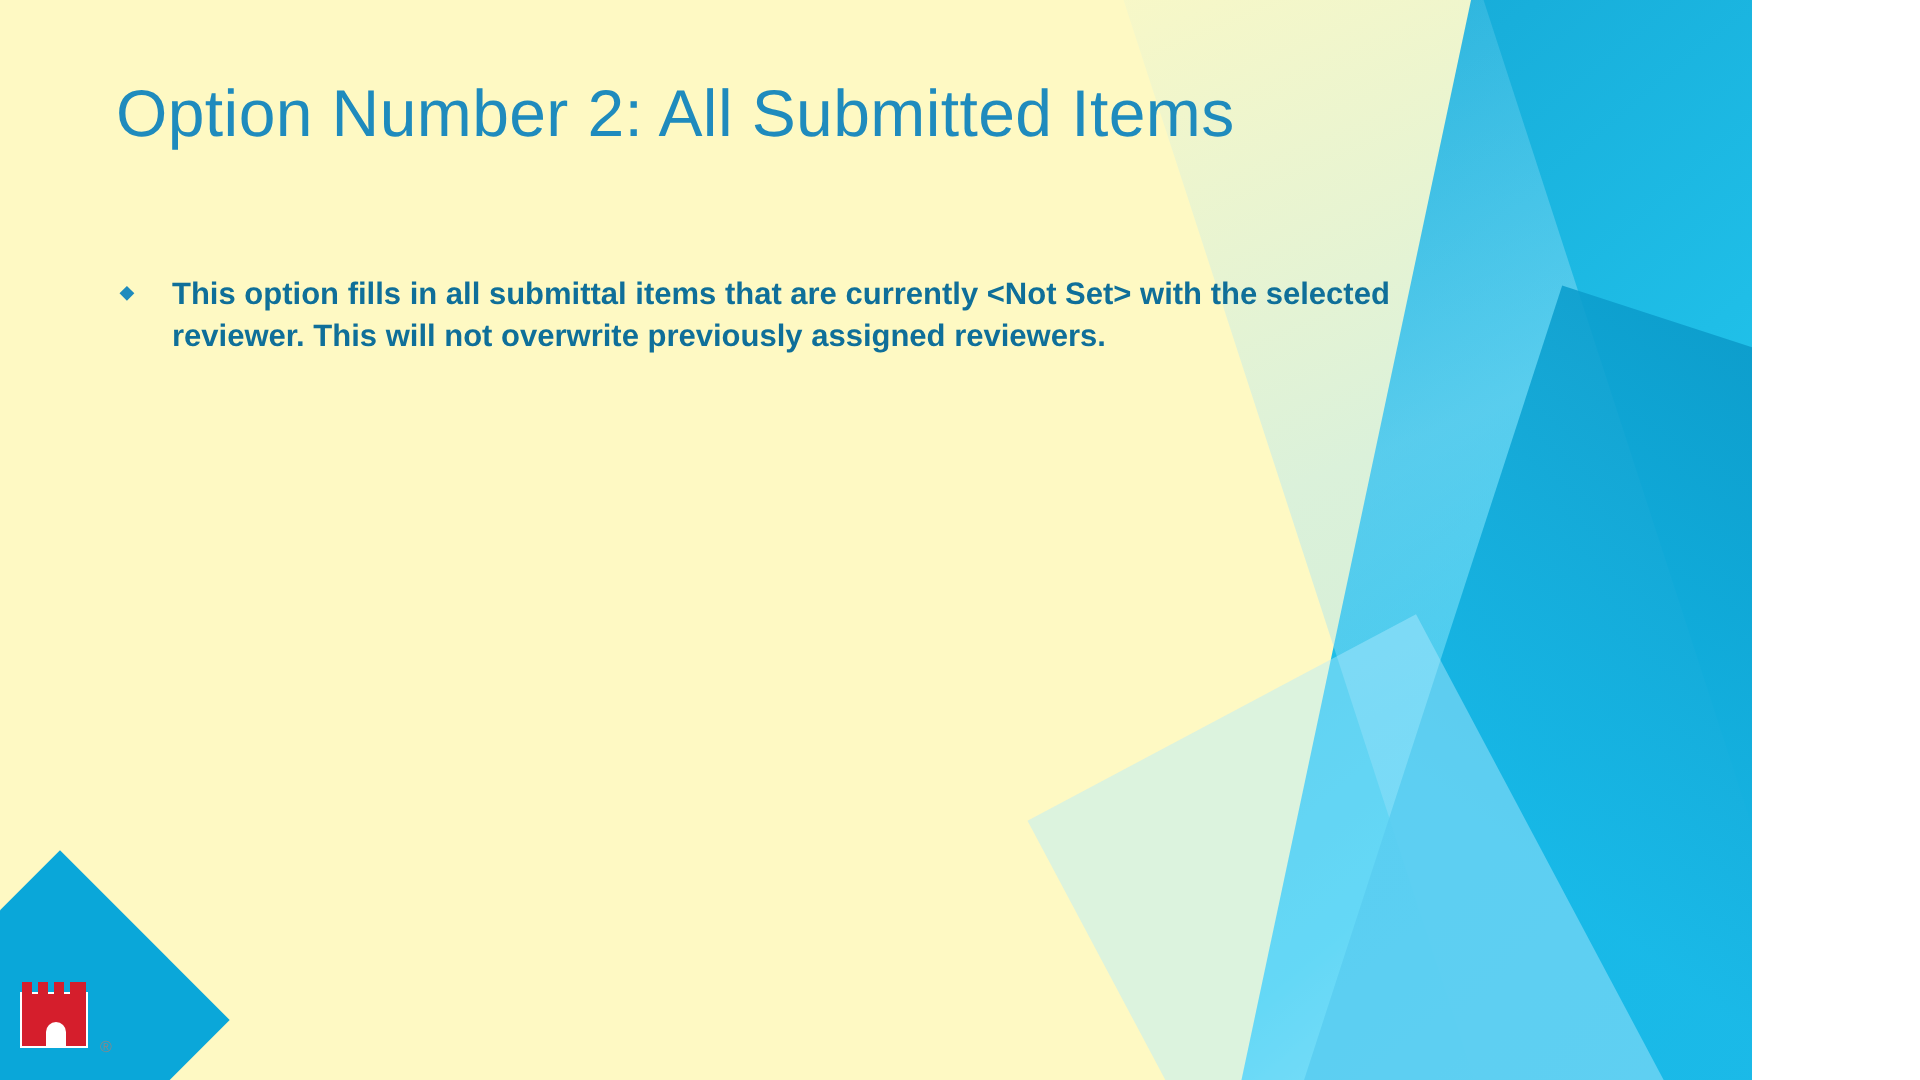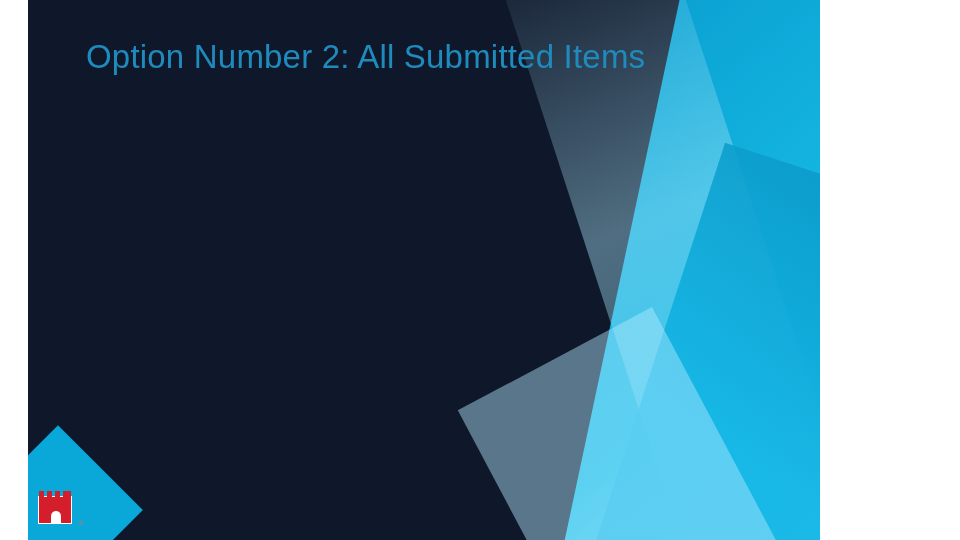--- a/index.html
+++ b/index.html
@@ -1,22 +1,21 @@
 <!DOCTYPE html>
 <html><head>
 <meta charset="utf-8">
 <style>
   * { margin: 0; padding: 0; box-sizing: border-box; }
   html, body { width: 960px; height: 540px; overflow: hidden; font-family: "Trebuchet MS", "Segoe UI", sans-serif; }
   .slide {
     position: relative;
-    width: 792px;
+    width: 876px;
     height: 540px;
-    background: #0f172a;
-    margin-left: 28px;
+    background: #fef9c3;
   }
   
   .bg {
     position: absolute;
     inset: 0;
     overflow: hidden;
     pointer-events: none;
   }
   .bg .shard {
     position: absolute;
@@ -139,19 +138,22 @@
   <div class="bg">
     <div class="shard s1"></div>
     <div class="shard s2"></div>
     <div class="shard s3"></div>
     <div class="shard s4"></div>
     <div class="shard bl"></div>
   </div>
 
   <div class="content">
     <h1 class="title">Option Number 2:  All Submitted Items</h1>
+    <ul class="bullets">
+      <li>This option fills in all submittal items that are currently &lt;Not Set&gt; with the selected reviewer. This will not overwrite previously assigned reviewers.</li>
+    </ul>
   </div>
 
   <div class="logo">
     <div class="castle"></div>
   </div>
   <span class="reg">®</span>
 </div>
 
 </body></html>

